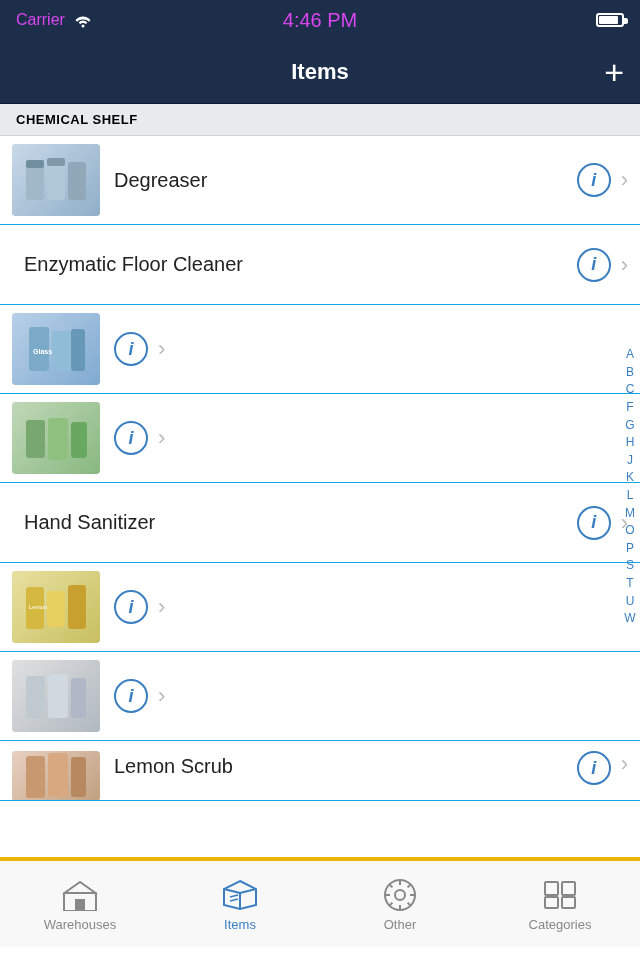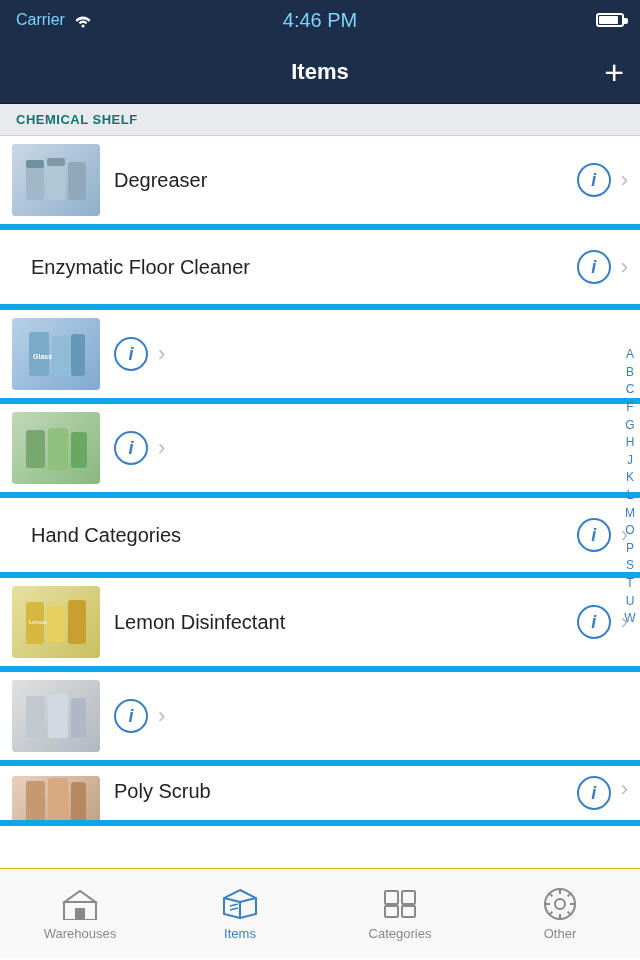--- a/index.html
+++ b/index.html
@@ -2,21 +2,21 @@
 <html><head>
   <meta charset="utf-8">
   <meta name="viewport" content="width=640px">
   <style>
     * { margin: 0; padding: 0; box-sizing: border-box; }
     body { width: 640px; height: 960px; font-family: -apple-system, 'Helvetica Neue', Arial, sans-serif; background: #fff; overflow: hidden; }
 
     
     .status-bar {
       background: #1c2e4a;
-      color: #7dd3fc;
+      color: #d946ef;
       height: 40px;
       display: flex;
       align-items: center;
       justify-content: space-between;
       padding: 0 16px;
       font-size: 16px;
       font-weight: 500;
     }
     .status-bar-left { display: flex; align-items: center; gap: 8px; }
     .status-bar-center { position: absolute; left: 50%; transform: translateX(-50%); font-size: 20px; }
@@ -47,31 +47,31 @@
       font-weight: 300;
       line-height: 1;
       cursor: pointer;
     }
 
     
     .section-header {
       background: #e8eaed;
       padding: 8px 16px;
       font-size: 13px;
-      color: #0f766e;
+      color: #000000;
       font-weight: 600;
       letter-spacing: 0.5px;
       border-bottom: 1px solid #d0d3d8;
     }
 
     .list-item {
       display: flex;
       align-items: center;
       min-height: 80px;
-      border-bottom: 6px solid #0ea5e9;
+      border-bottom: 1px solid #0ea5e9;
       padding: 8px 12px;
       background: #fff;
       position: relative;
       cursor: pointer;
     }
 
     .item-thumbnail {
       width: 88px;
       height: 72px;
       border-radius: 4px;
@@ -116,21 +116,21 @@
     }
 
     .item-chevron {
       color: #bbb;
       font-size: 22px;
       flex-shrink: 0;
     }
 
     
     .item-no-thumb .item-name {
-      margin-left: 11px;
+      margin-left: 4px;
     }
 
     
     .alpha-index {
       position: absolute;
       right: 2px;
       top: 0;
       bottom: 0;
       display: flex;
       flex-direction: column;
@@ -144,26 +144,26 @@
       color: #3a7fc1;
       line-height: 1.3;
       cursor: pointer;
       text-align: center;
       width: 16px;
     }
 
     
     .tab-bar {
       position: absolute;
-      bottom: 2px;
+      bottom: 13px;
       left: 0;
       right: 0;
       height: 90px;
       background: #f8f8f8;
-      border-top: 1px solid #eab308;
+      border-top: 4px solid #eab308;
       display: flex;
       align-items: center;
       justify-content: space-around;
     }
     .tab-item {
       display: flex;
       flex-direction: column;
       align-items: center;
       justify-content: center;
       gap: 4px;
@@ -267,37 +267,36 @@
           <rect x="27" y="10" width="20" height="42" rx="3" fill="#90c080"></rect>
           <rect x="50" y="14" width="16" height="36" rx="3" fill="#68a860"></rect>
         </svg>
       </div>
     </div>
     <div class="item-info-btn">i</div>
     <span class="item-chevron">›</span>
   </div>
 
   <div class="list-item item-no-thumb" style="padding-left:20px;">
-    <span class="item-name">Hand Categories</span>
+    <span class="item-name">Hand Sanitizer</span>
     <div class="item-info-btn">i</div>
     <span class="item-chevron">›</span>
   </div>
 
   <div class="list-item">
     <div class="item-thumbnail">
       <div class="thumb-chemical" style="width:100%;height:100%;background:linear-gradient(135deg,#e8e0a0,#c8c060);">
         <svg width="70" height="60" viewBox="0 0 70 60">
           <rect x="5" y="10" width="18" height="42" rx="3" fill="#d4b840"></rect>
           <rect x="26" y="14" width="18" height="36" rx="3" fill="#e8d060"></rect>
           <rect x="47" y="8" width="18" height="44" rx="3" fill="#c8a030"></rect>
           <text x="8" y="32" font-size="6" fill="white">Lemon</text>
         </svg>
       </div>
     </div>
-    <span class="item-name">Lemon Disinfectant</span>
     <div class="item-info-btn">i</div>
     <span class="item-chevron">›</span>
   </div>
 
   <div class="list-item">
     <div class="item-thumbnail">
       <div class="thumb-chemical" style="width:100%;height:100%;background:linear-gradient(135deg,#e0e0e0,#b0b8c0);">
         <svg width="70" height="60" viewBox="0 0 70 60">
           <rect x="5" y="10" width="19" height="42" rx="3" fill="#c0c8d0"></rect>
           <rect x="27" y="8" width="20" height="44" rx="3" fill="#d0d8e0"></rect>
@@ -312,21 +311,21 @@
   <div class="list-item" style="min-height:60px; overflow:hidden; height:60px; align-items:flex-start; padding-top:10px;">
     <div class="item-thumbnail" style="height:50px;">
       <div class="thumb-chemical" style="width:100%;height:100%;background:linear-gradient(135deg,#e8d0c0,#c0a080);">
         <svg width="70" height="50" viewBox="0 0 70 50">
           <rect x="5" y="5" width="19" height="42" rx="3" fill="#c89870"></rect>
           <rect x="27" y="2" width="20" height="44" rx="3" fill="#d8a880"></rect>
           <rect x="50" y="6" width="15" height="40" rx="3" fill="#b88860"></rect>
         </svg>
       </div>
     </div>
-    <span class="item-name" style="padding-top:4px;">Poly Scrub</span>
+    <span class="item-name" style="padding-top:4px;">Lemon Scrub</span>
     <div class="item-info-btn">i</div>
     <span class="item-chevron">›</span>
   </div>
 
   <div class="alpha-index">
     <span>A</span>
     <span>B</span>
     <span>C</span>
     <span>F</span>
     <span>G</span>
@@ -368,41 +367,41 @@
 
         <line x1="8" y1="18" x2="16" y2="16" stroke="#3a7fc1" stroke-width="1.5"></line>
         <line x1="8" y1="22" x2="16" y2="20" stroke="#3a7fc1" stroke-width="1.5"></line>
       </svg>
     </div>
     <span class="tab-label">Items</span>
   </div>
 
   <div class="tab-item">
     <div class="tab-icon">
-      <svg width="36" height="32" viewBox="0 0 36 32" fill="none">
-        <rect x="3" y="3" width="13" height="13" rx="1" stroke="#888" stroke-width="2" fill="none"></rect>
-        <rect x="20" y="3" width="13" height="13" rx="1" stroke="#888" stroke-width="2" fill="none"></rect>
-        <rect x="3" y="18" width="13" height="11" rx="1" stroke="#888" stroke-width="2" fill="none"></rect>
-        <rect x="20" y="18" width="13" height="11" rx="1" stroke="#888" stroke-width="2" fill="none"></rect>
-      </svg>
-    </div>
-    <span class="tab-label">Categories</span>
-  </div>
-
-  <div class="tab-item">
-    <div class="tab-icon">
       <svg width="36" height="36" viewBox="0 0 36 36" fill="none">
         <circle cx="18" cy="18" r="15" stroke="#888" stroke-width="2"></circle>
         <circle cx="18" cy="18" r="5" stroke="#888" stroke-width="2"></circle>
         <line x1="18" y1="3" x2="18" y2="8" stroke="#888" stroke-width="2"></line>
         <line x1="18" y1="28" x2="18" y2="33" stroke="#888" stroke-width="2"></line>
         <line x1="3" y1="18" x2="8" y2="18" stroke="#888" stroke-width="2"></line>
         <line x1="28" y1="18" x2="33" y2="18" stroke="#888" stroke-width="2"></line>
         <line x1="6.9" y1="6.9" x2="10.4" y2="10.4" stroke="#888" stroke-width="2"></line>
         <line x1="25.6" y1="25.6" x2="29.1" y2="29.1" stroke="#888" stroke-width="2"></line>
         <line x1="29.1" y1="6.9" x2="25.6" y2="10.4" stroke="#888" stroke-width="2"></line>
         <line x1="10.4" y1="25.6" x2="6.9" y2="29.1" stroke="#888" stroke-width="2"></line>
       </svg>
     </div>
     <span class="tab-label">Other</span>
   </div>
 
+  <div class="tab-item">
+    <div class="tab-icon">
+      <svg width="36" height="32" viewBox="0 0 36 32" fill="none">
+        <rect x="3" y="3" width="13" height="13" rx="1" stroke="#888" stroke-width="2" fill="none"></rect>
+        <rect x="20" y="3" width="13" height="13" rx="1" stroke="#888" stroke-width="2" fill="none"></rect>
+        <rect x="3" y="18" width="13" height="11" rx="1" stroke="#888" stroke-width="2" fill="none"></rect>
+        <rect x="20" y="18" width="13" height="11" rx="1" stroke="#888" stroke-width="2" fill="none"></rect>
+      </svg>
+    </div>
+    <span class="tab-label">Categories</span>
+  </div>
+
 </div>
 
 </body></html>

